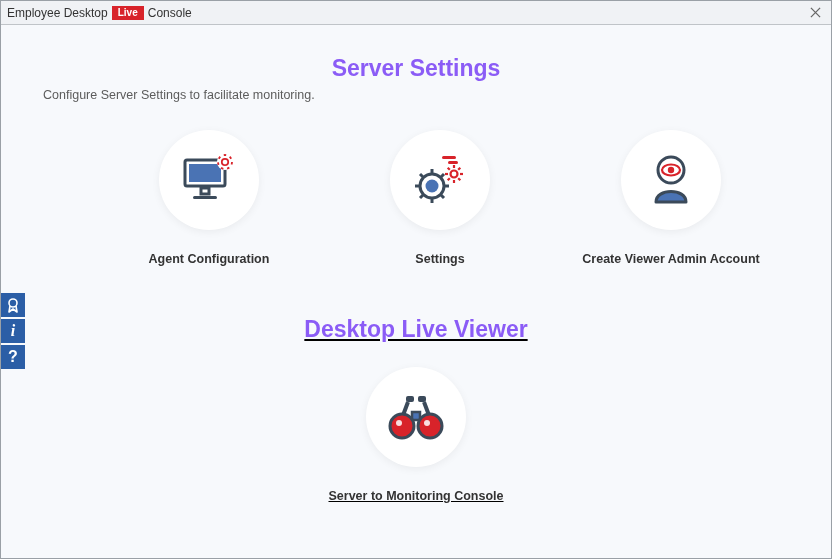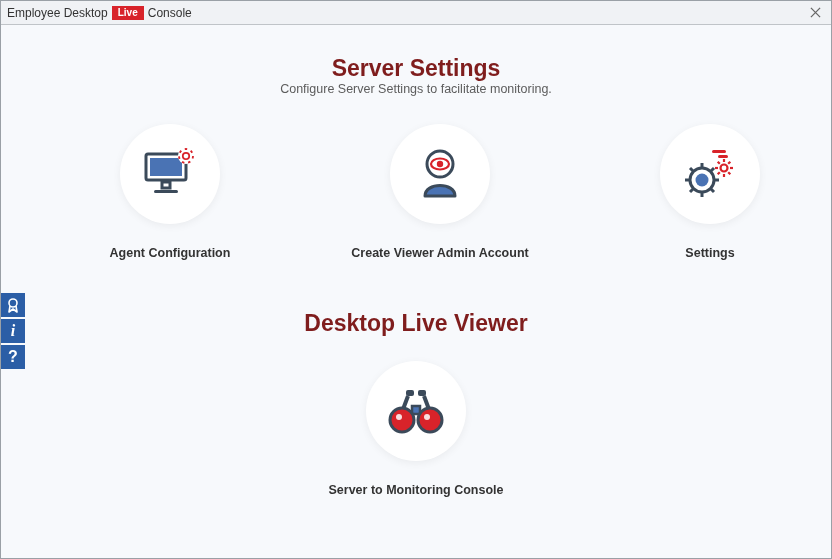--- a/index.html
+++ b/index.html
@@ -50,32 +50,33 @@
     .content {
       flex: 1;
       position: relative;
       padding-top: 20px;
       overflow: hidden;
     }
     .section-title {
       text-align: center;
       font-size: 23px;
       font-weight: 700;
-      color: #7f1d1d;
+      color: #8b5cf6;
       margin-top: 10px;
     }
     .section-sub {
-      text-align: center;
       font-size: 12.5px;
       color: #5c5c5c;
+      margin-top: 6px;
+      padding-left: 42px;
     }
     .tile-row {
       display: flex;
       justify-content: center;
-      gap: 110px;
+      gap: 71px;
       margin-top: 28px;
       padding-left: 48px;
     }
     .tile {
       display: flex;
       flex-direction: column;
       align-items: center;
       width: 160px;
       cursor: pointer;
     }
@@ -92,20 +93,21 @@
     .tile-label {
       margin-top: 22px;
       font-size: 12.5px;
       font-weight: 700;
       color: #333;
       text-align: center;
       white-space: nowrap;
     }
     .section2 {
       margin-top: 50px;
+      text-decoration: underline;
     }
     .tile-row-single {
       display: flex;
       justify-content: center;
       margin-top: 24px;
     }
     
     .side-ribbon {
       position: absolute;
       left: 0;
@@ -163,32 +165,20 @@
               <rect x="22" y="36" width="8" height="6" fill="none" stroke="#3b4a5a" stroke-width="3"></rect>
               <rect x="14" y="44" width="24" height="3" rx="1.5" fill="#3b4a5a"></rect>
               <circle cx="46" cy="10" r="8" fill="#fff"></circle>
               <g transform="translate(46,10)">
                 <circle r="3.2" fill="none" stroke="#d8232a" stroke-width="1.8"></circle>
                 <circle r="7" fill="none" stroke="#d8232a" stroke-width="1.8" stroke-dasharray="2.5 3.8"></circle>
               </g>
             </svg>
           </div>
           <div class="tile-label">Agent Configuration</div>
-        </div>
-
-        <div class="tile">
-          <div class="tile-circle">
-            <svg width="54" height="56" viewBox="0 0 54 56">
-              <circle cx="27" cy="18" r="13" fill="none" stroke="#3b4a5a" stroke-width="3"></circle>
-              <ellipse cx="27" cy="18" rx="9" ry="5.5" fill="#fff" stroke="#d8232a" stroke-width="2.2"></ellipse>
-              <circle cx="27" cy="18" r="3.2" fill="#d8232a"></circle>
-              <path d="M12 50 C12 36 42 36 42 50 Z" fill="#4a73b4" stroke="#3b4a5a" stroke-width="3" stroke-linejoin="round"></path>
-            </svg>
-          </div>
-          <div class="tile-label">Create Viewer Admin Account</div>
         </div>
 
         <div class="tile">
           <div class="tile-circle">
             <svg width="60" height="56" viewBox="0 0 60 56">
               <rect x="32" y="4" width="14" height="3" rx="1.5" fill="#d8232a"></rect>
               <rect x="38" y="9" width="10" height="3" rx="1.5" fill="#d8232a"></rect>
               <g transform="translate(44,22)">
                 <circle r="3.5" fill="none" stroke="#d8232a" stroke-width="2.2"></circle>
                 <g stroke="#d8232a" stroke-width="2.2">
@@ -214,20 +204,32 @@
                     <path d="M12 12 L9 9"></path>
                   <path d="M-12 12 L-9 9"></path>
                     <path d="M12 -12 L9 -9"></path>
                 </g>
               </g>
             </svg>
           </div>
           <div class="tile-label">Settings</div>
         </div>
 
+        <div class="tile">
+          <div class="tile-circle">
+            <svg width="54" height="56" viewBox="0 0 54 56">
+              <circle cx="27" cy="18" r="13" fill="none" stroke="#3b4a5a" stroke-width="3"></circle>
+              <ellipse cx="27" cy="18" rx="9" ry="5.5" fill="#fff" stroke="#d8232a" stroke-width="2.2"></ellipse>
+              <circle cx="27" cy="18" r="3.2" fill="#d8232a"></circle>
+              <path d="M12 50 C12 36 42 36 42 50 Z" fill="#4a73b4" stroke="#3b4a5a" stroke-width="3" stroke-linejoin="round"></path>
+            </svg>
+          </div>
+          <div class="tile-label">Create Viewer Admin Account</div>
+        </div>
+
       </div>
     </div>
 
     <div class="section2">
       <div class="section-title">Desktop Live Viewer</div>
 
       <div class="tile-row-single">
         <div class="tile">
           <div class="tile-circle">
             <svg width="56" height="50" viewBox="0 0 56 50">

